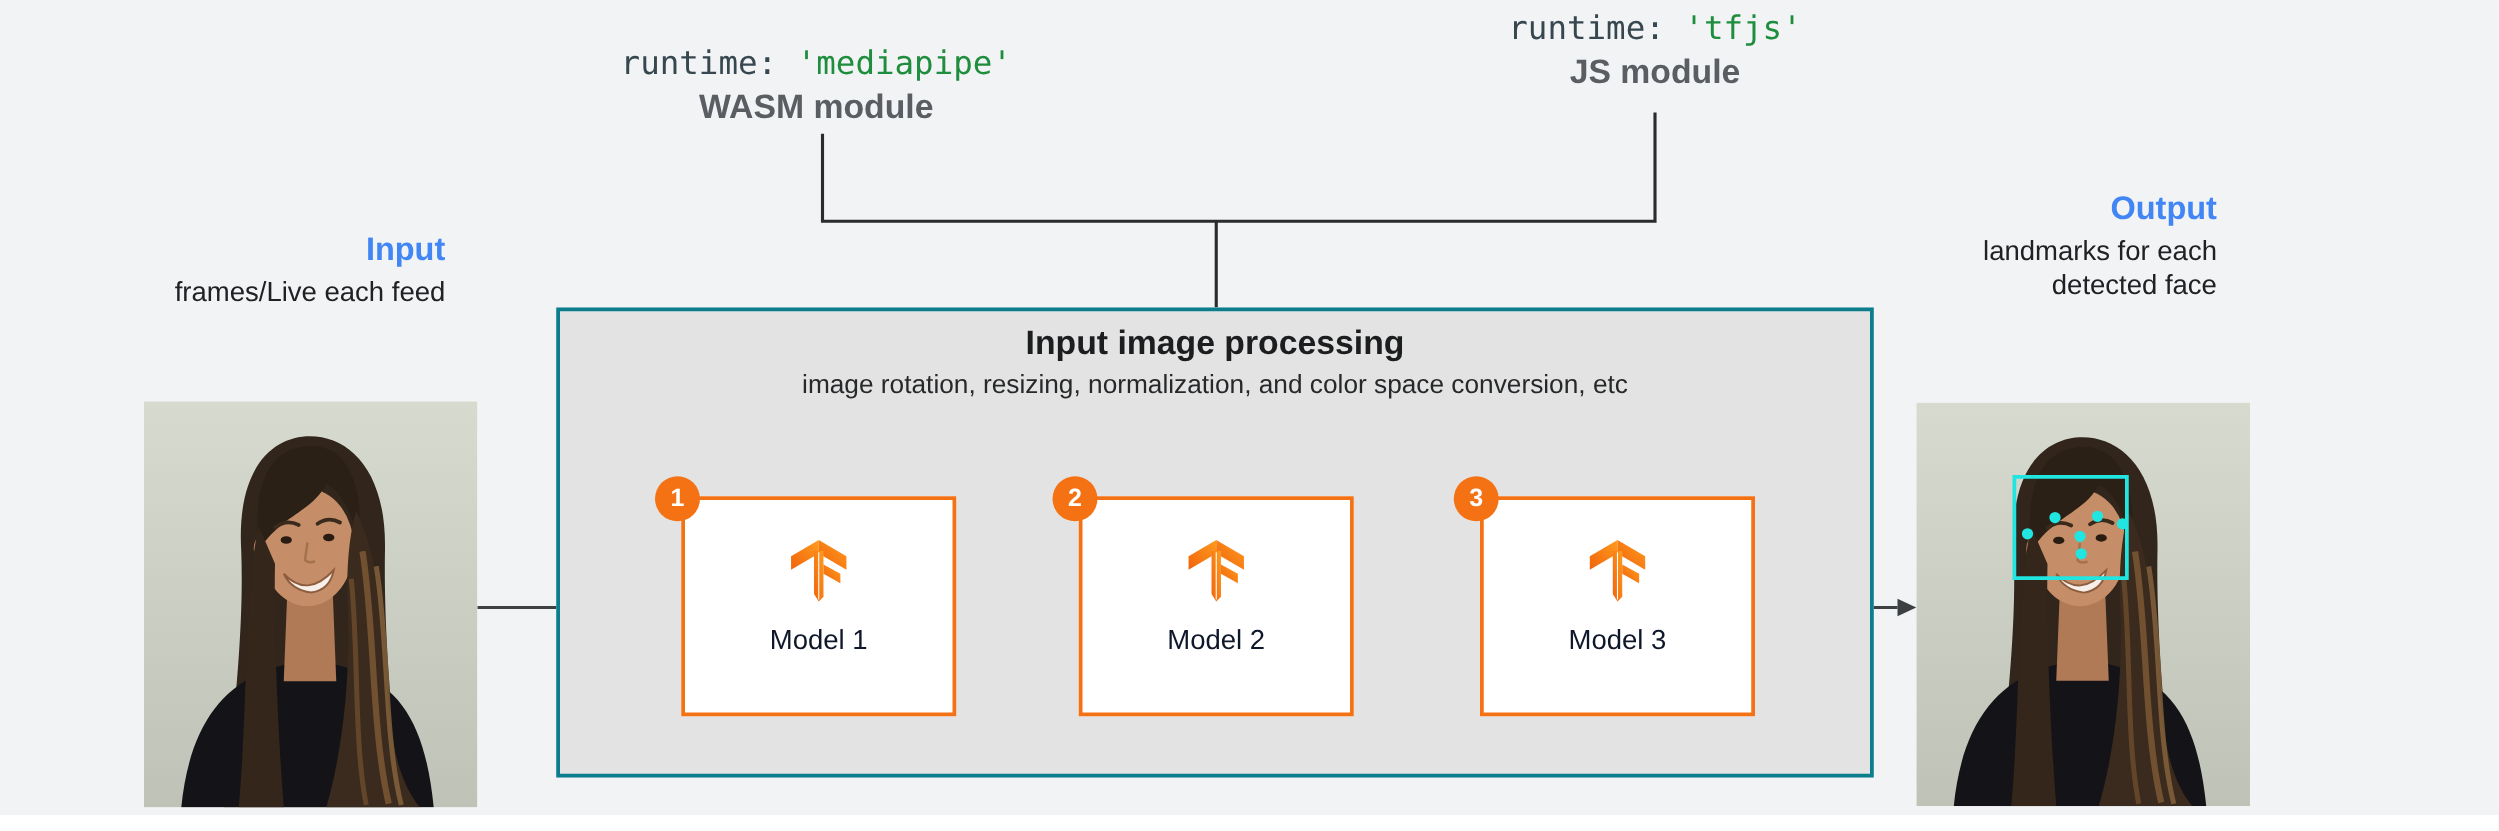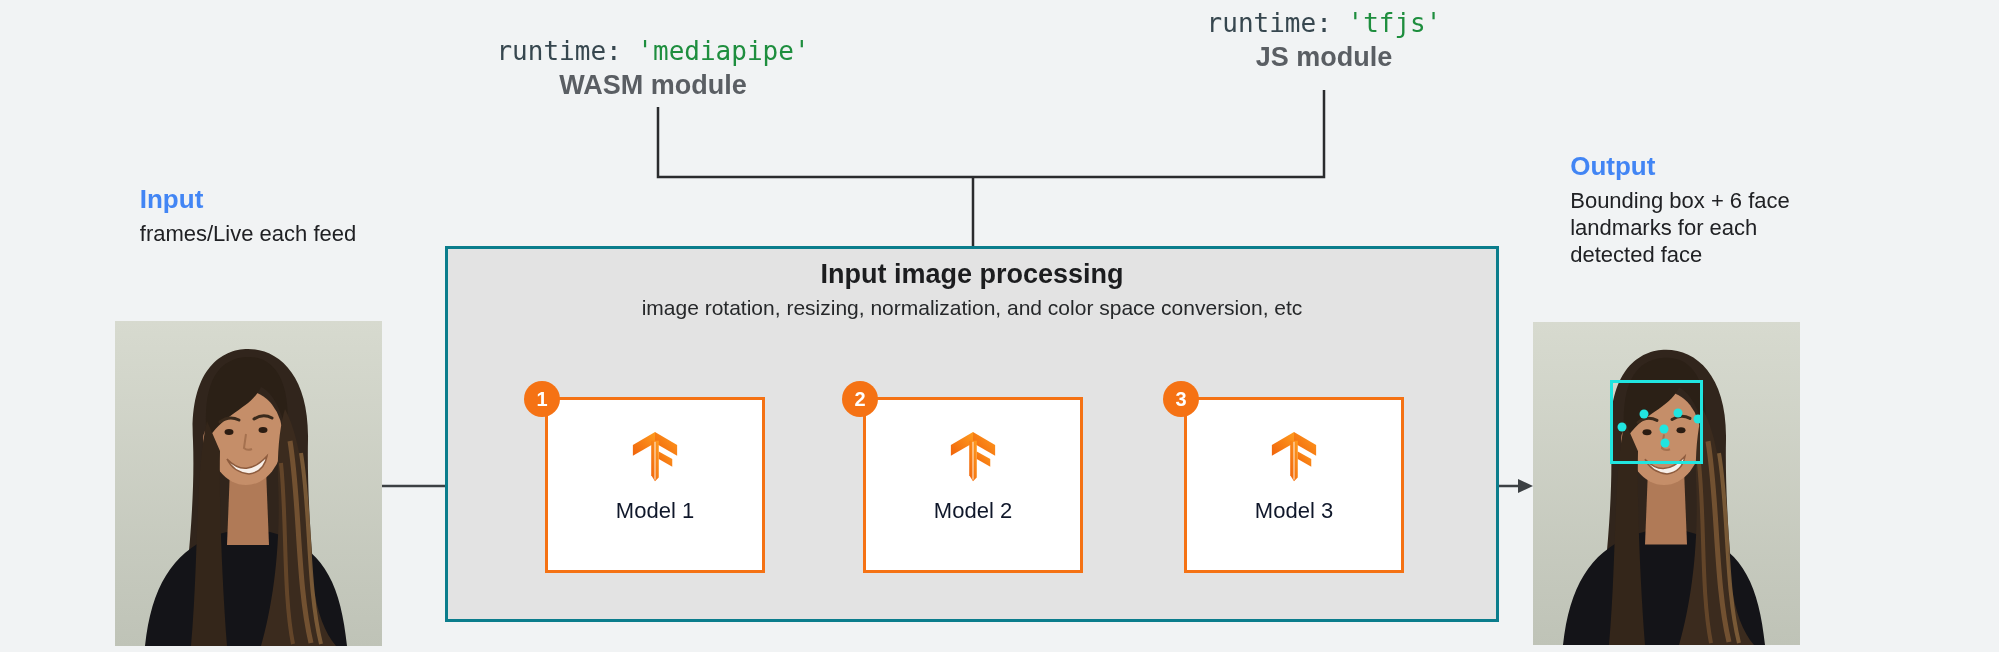--- a/index.html
+++ b/index.html
@@ -10,21 +10,21 @@
   
   .runtime-group{position:absolute;text-align:center;transform:translateX(-50%);}
   .runtime-code{font-family:"DejaVu Sans Mono","Liberation Mono",monospace;font-size:26px;
                 color:#37474f;white-space:pre;}
   .runtime-code .code-value{color:#1e8e3e;}
   .runtime-caption{font-size:27px;font-weight:bold;color:#5a5e63;margin-top:4px;}
   .mediapipe-group{left:653px;top:36px;}
   .tfjs-group{left:1324px;top:8px;}
 
   
-  .io-group{position:absolute;text-align:left;transform:translateX(-50%);}
+  .io-group{position:absolute;text-align:right;transform:translateX(-50%);}
   .io-title{font-size:26px;font-weight:bold;color:#4285f4;margin-bottom:5px;}
   .io-desc{font-size:22px;color:#202124;line-height:27px;}
   .input-group{left:248px;top:184px;}
   .output-group{left:1680px;top:151px;}
 
   
   .photo{position:absolute;overflow:hidden;}
   .input-photo{left:115px;top:321px;width:267px;height:325px;}
   .output-photo{left:1533px;top:322px;width:267px;height:323px;}
   .photo > svg{display:block;width:100%;height:100%;}
@@ -131,21 +131,20 @@
   <div class="io-group input-group">
     <div class="io-title">Input</div>
     <div class="io-desc">
       <div>frames/Live each feed</div>
     </div>
   </div>
 
   <div class="io-group output-group">
     <div class="io-title">Output</div>
     <div class="io-desc">
-      <div>Bounding box + 6 face</div>
       <div>landmarks for each</div>
       <div>detected face</div>
     </div>
   </div>
 
   <div class="photo input-photo">
     <svg viewBox="0 0 267 325" preserveAspectRatio="none">
         <use href="#portrait-art"></use>
       </svg>
   </div>

